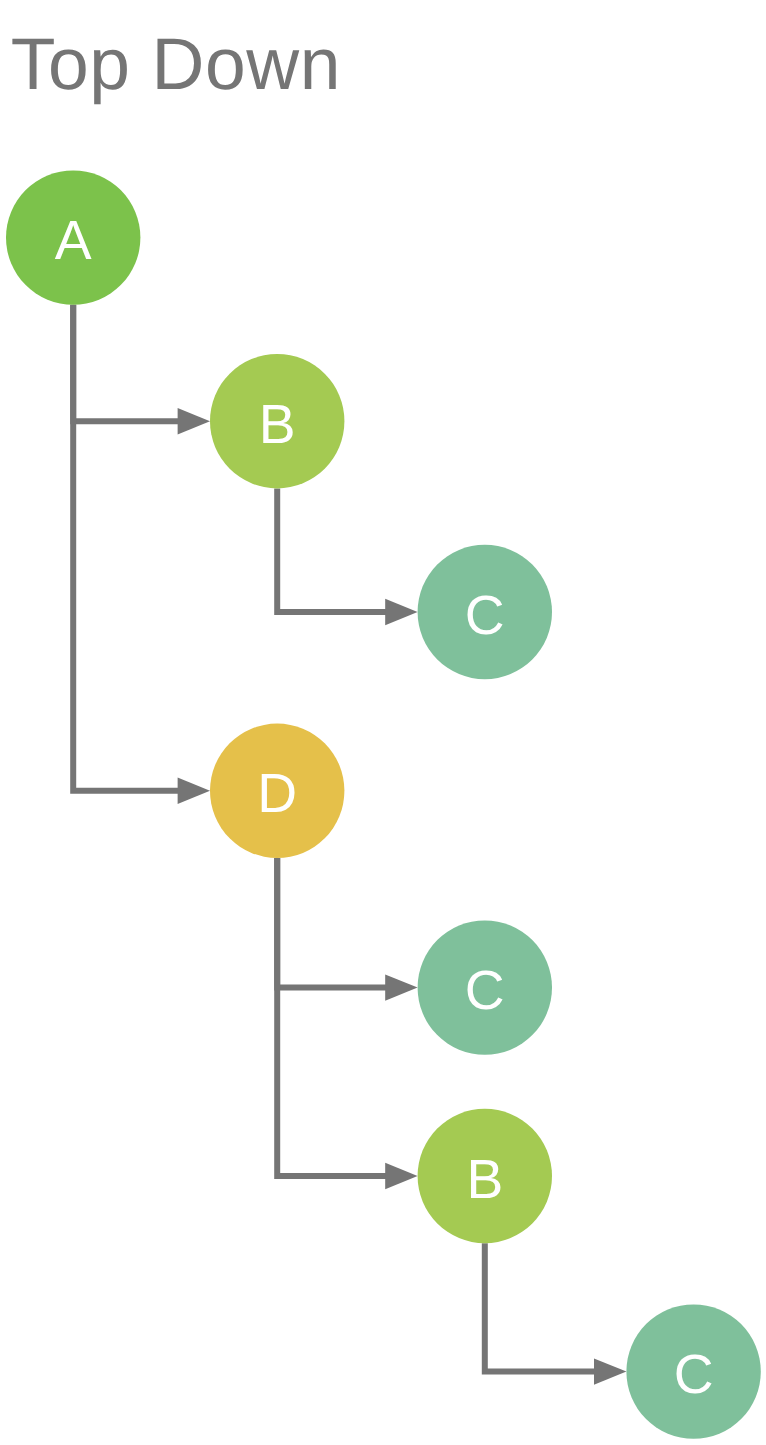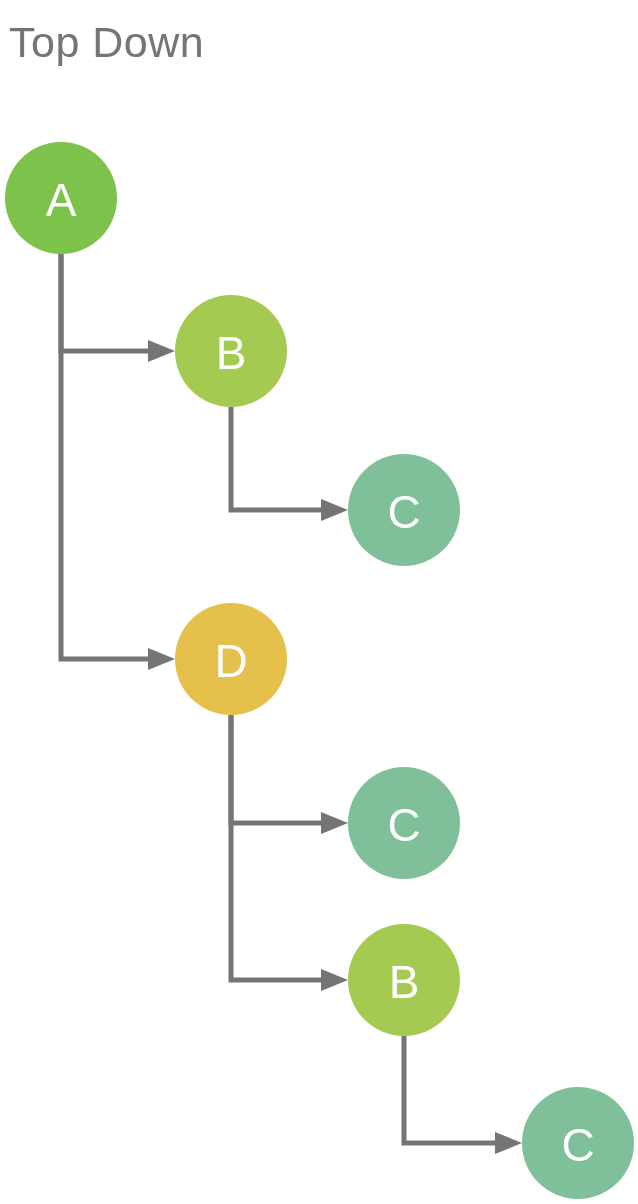--- a/index.html
+++ b/index.html
@@ -12,21 +12,21 @@
     position: relative;
     width: 638px;
     height: 1204px;
     background: #ffffff;
     overflow: hidden;
   }
   #diagram-title {
     position: absolute;
     left: 9px;
     top: 18px;
-    font-size: 43px;
+    font-size: 61px;
     font-weight: 300;
     letter-spacing: 0.5px;
     color: #757575;
     user-select: none;
   }
   #tree-svg {
     position: absolute;
     left: 0;
     top: 0;
   }

